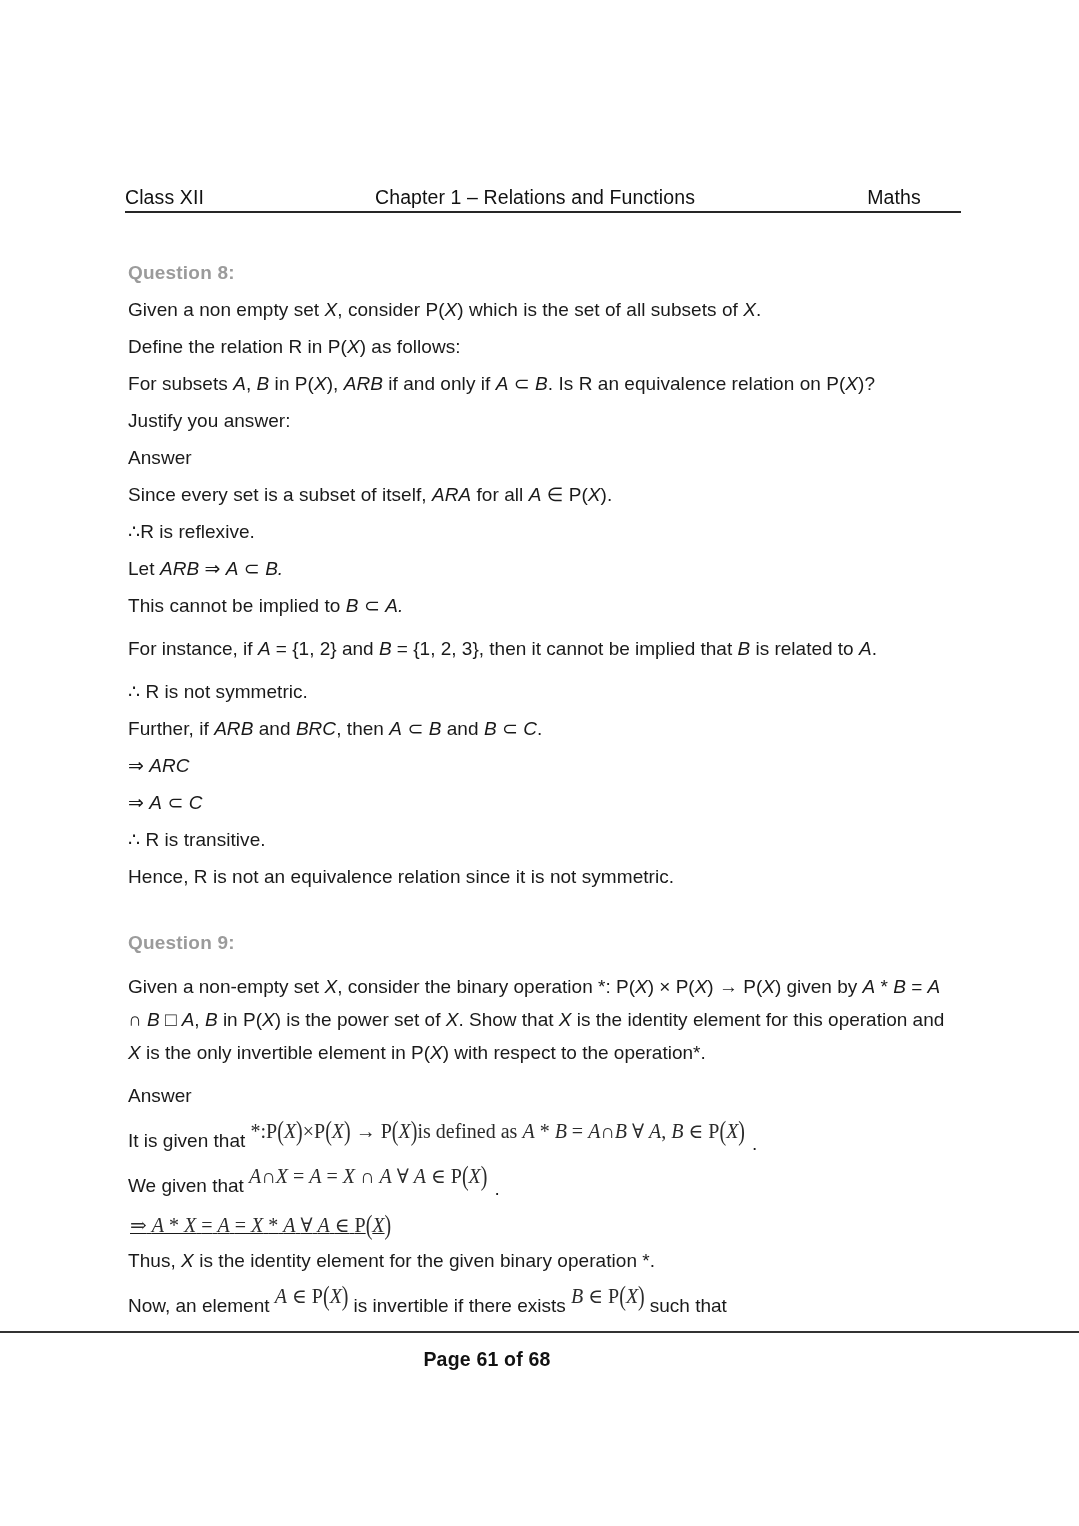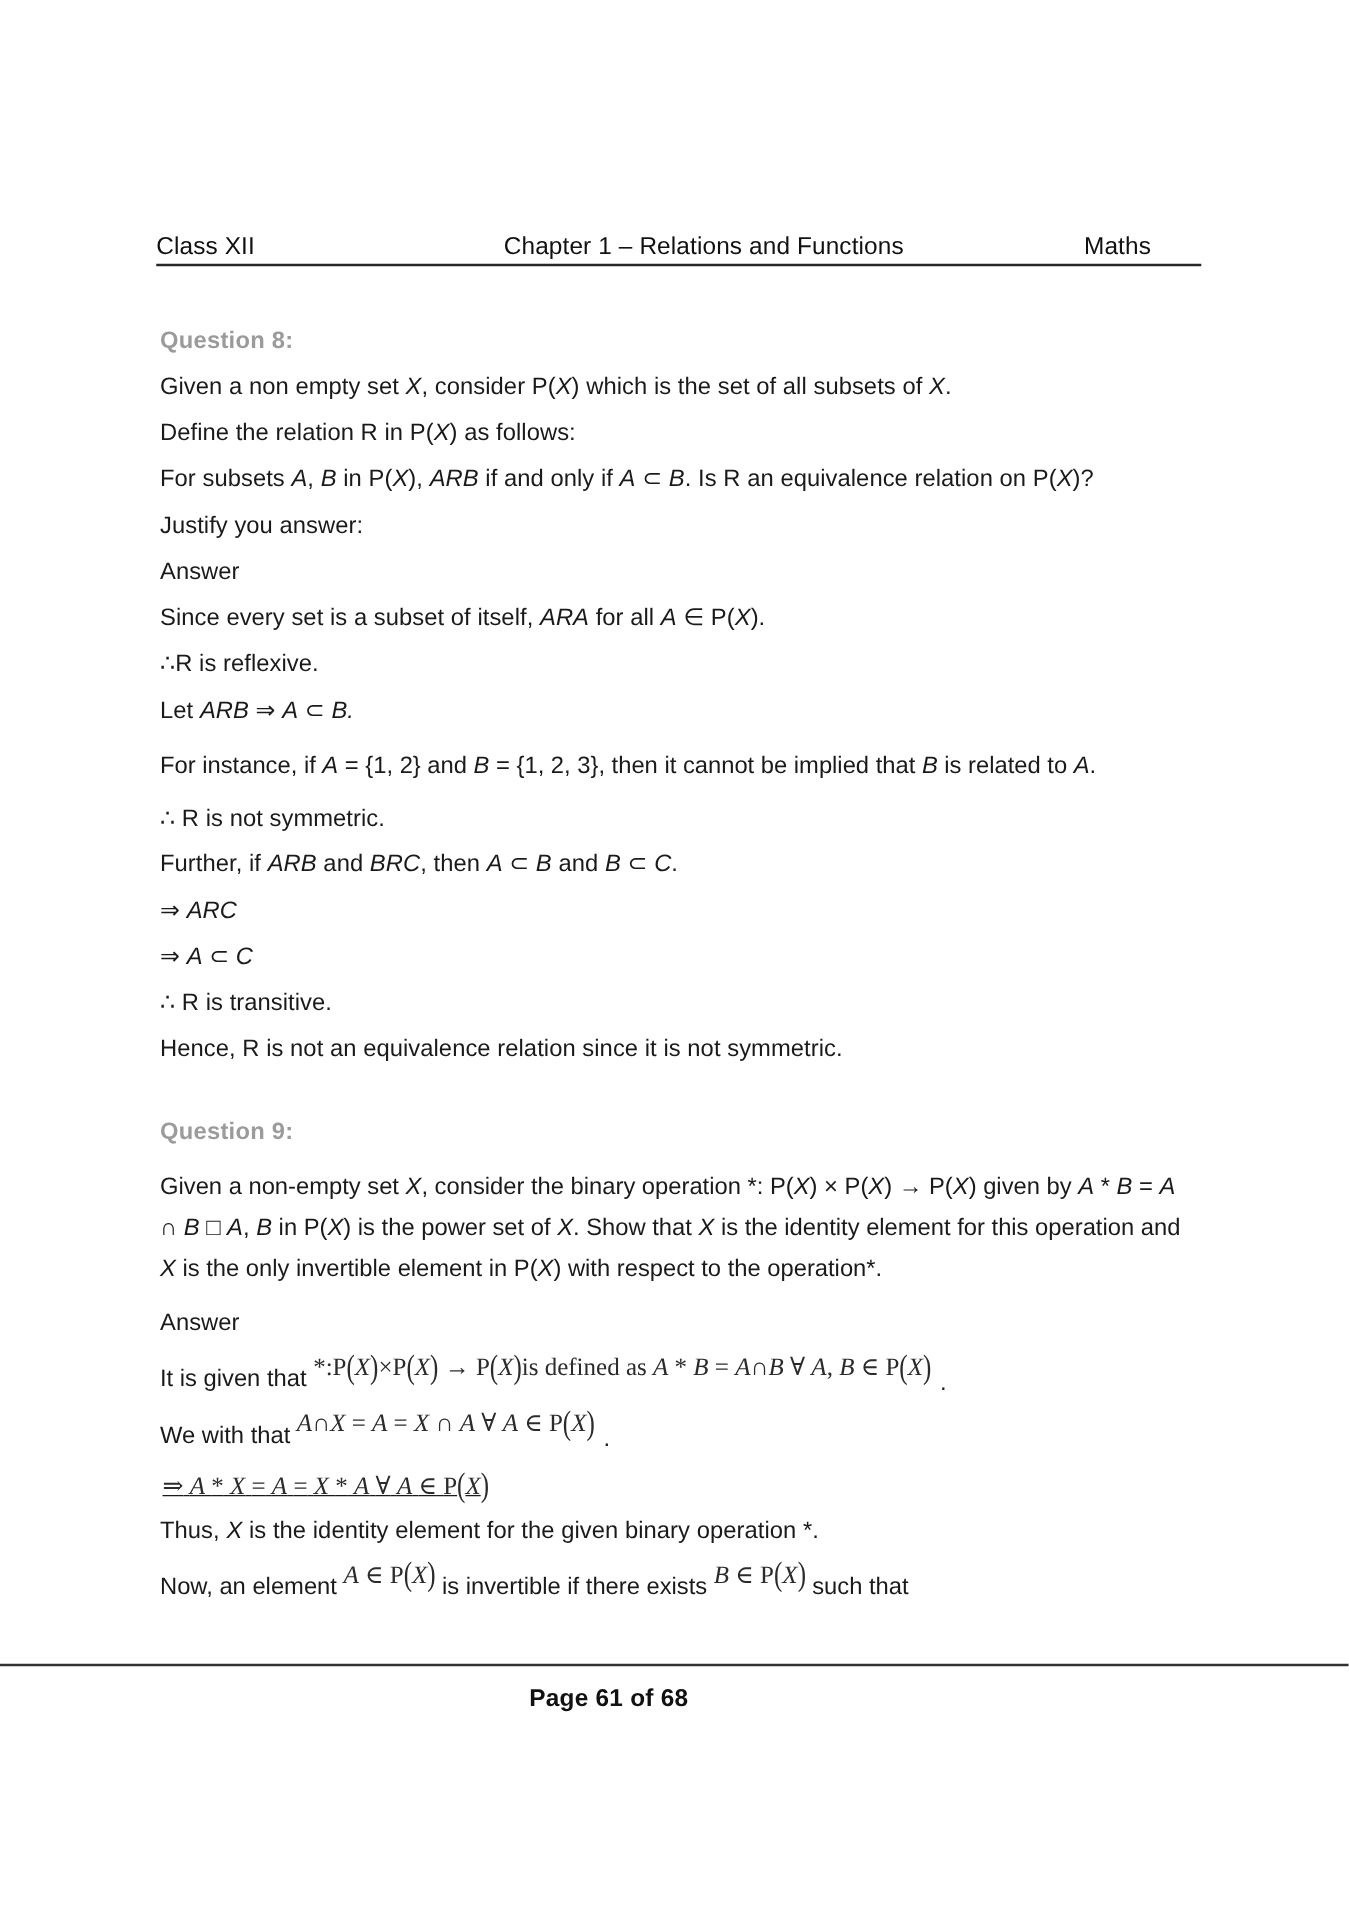--- a/index.html
+++ b/index.html
@@ -27,21 +27,20 @@
   .header {
     position: absolute;
     left: 125px;
     top: 186px;
     width: 836px;
     display: flex;
     align-items: baseline;
     font-size: 19.5px;
     color: #111;
     letter-spacing: 0.1px;
-    gap: 28px;
   }
   .header .h-left   { width: 250px; text-align: left; }
   .header .h-center { flex: 1; }
   .header .h-right  { width: 130px; text-align: center; padding-right: 2px; }
 
   .header-rule {
     position: absolute;
     left: 125px;
     top: 211px;
     width: 836px;
@@ -154,20 +153,21 @@
     <p class="line">Given a non empty set <i>X</i>, consider P(<i>X</i>) which is the set of all subsets of <i>X</i>.</p>
     <p class="line">Define the relation R in P(<i>X</i>) as follows:</p>
     <p class="line">For subsets <i>A</i>, <i>B</i> in P(<i>X</i>), <i>ARB</i> if and only if <i>A</i> ⊂ <i>B</i>. Is R an equivalence relation on P(<i>X</i>)?</p>
     <p class="line">Justify you answer:</p>
 
     <p class="line">Answer</p>
 
     <p class="line">Since every set is a subset of itself, <i>ARA</i> for all <i>A</i> ∈ P(<i>X</i>).</p>
     <p class="line">∴R is reflexive.</p>
     <p class="line">Let <i>ARB</i> ⇒ <i>A</i> ⊂ <i>B.</i></p>
+    <p class="line">This cannot be implied to <i>B</i> ⊂ <i>A.</i></p>
     <p class="para">For instance, if <i>A</i> = {1, 2} and <i>B</i> = {1, 2, 3}, then it cannot be implied that <i>B</i> is related to <i>A</i>.</p>
     <p class="line">∴ R is not symmetric.</p>
     <p class="line">Further, if <i>ARB</i> and <i>BRC</i>, then <i>A</i> ⊂ <i>B</i> and <i>B</i> ⊂ <i>C</i>.</p>
     <p class="line">⇒ <i>ARC</i></p>
     <p class="line">⇒ <i>A</i> ⊂ <i>C</i></p>
     <p class="line">∴ R is transitive.</p>
     <p class="line">Hence, R is not an equivalence relation since it is not symmetric.</p>
 
     <div class="gap-q9"></div>
 
@@ -178,21 +178,21 @@
     <p class="line">Answer</p>
 
     <p class="mathline">
       <span>It is given that</span>
       <span class="m raise">
         <span class="rm">*</span><span class="rm">:</span><span class="rm">P</span><span class="paren">(</span><span class="v">X</span><span class="paren">)</span><span class="rm">×</span><span class="rm">P</span><span class="paren">(</span><span class="v">X</span><span class="paren">)</span> <span class="rm">→</span> <span class="rm">P</span><span class="paren">(</span><span class="v">X</span><span class="paren">)</span><span class="rm">is defined as </span><span class="v">A</span> <span class="rm">*</span> <span class="v">B</span> <span class="rm">=</span> <span class="v">A</span><span class="rm">∩</span><span class="v">B</span> <span class="rm">∀</span> <span class="v">A</span><span class="rm">,</span> <span class="v">B</span> <span class="rm">∈</span> <span class="rm">P</span><span class="paren">(</span><span class="v">X</span><span class="paren">)</span>
       </span><span class="dot-after">.</span>
     </p>
 
     <p class="mathline">
-      <span>We with that</span>
+      <span>We given that</span>
       <span class="m raise">
         <span class="v">A</span><span class="rm">∩</span><span class="v">X</span> <span class="rm">=</span> <span class="v">A</span> <span class="rm">=</span> <span class="v">X</span> <span class="rm">∩</span> <span class="v">A</span> <span class="rm">∀</span> <span class="v">A</span> <span class="rm">∈</span> <span class="rm">P</span><span class="paren">(</span><span class="v">X</span><span class="paren">)</span>
       </span><span class="dot-after">.</span>
     </p>
 
     <div class="mathblock">
       <span class="m">
         <span class="rm">⇒</span> <span class="v">A</span> <span class="rm">*</span> <span class="v">X</span> <span class="rm">=</span> <span class="v">A</span> <span class="rm">=</span> <span class="v">X</span> <span class="rm">*</span> <span class="v">A</span> <span class="rm">∀</span> <span class="v">A</span> <span class="rm">∈</span> <span class="rm">P</span><span class="paren">(</span><span class="v">X</span><span class="paren">)</span>
       </span>
     </div>

